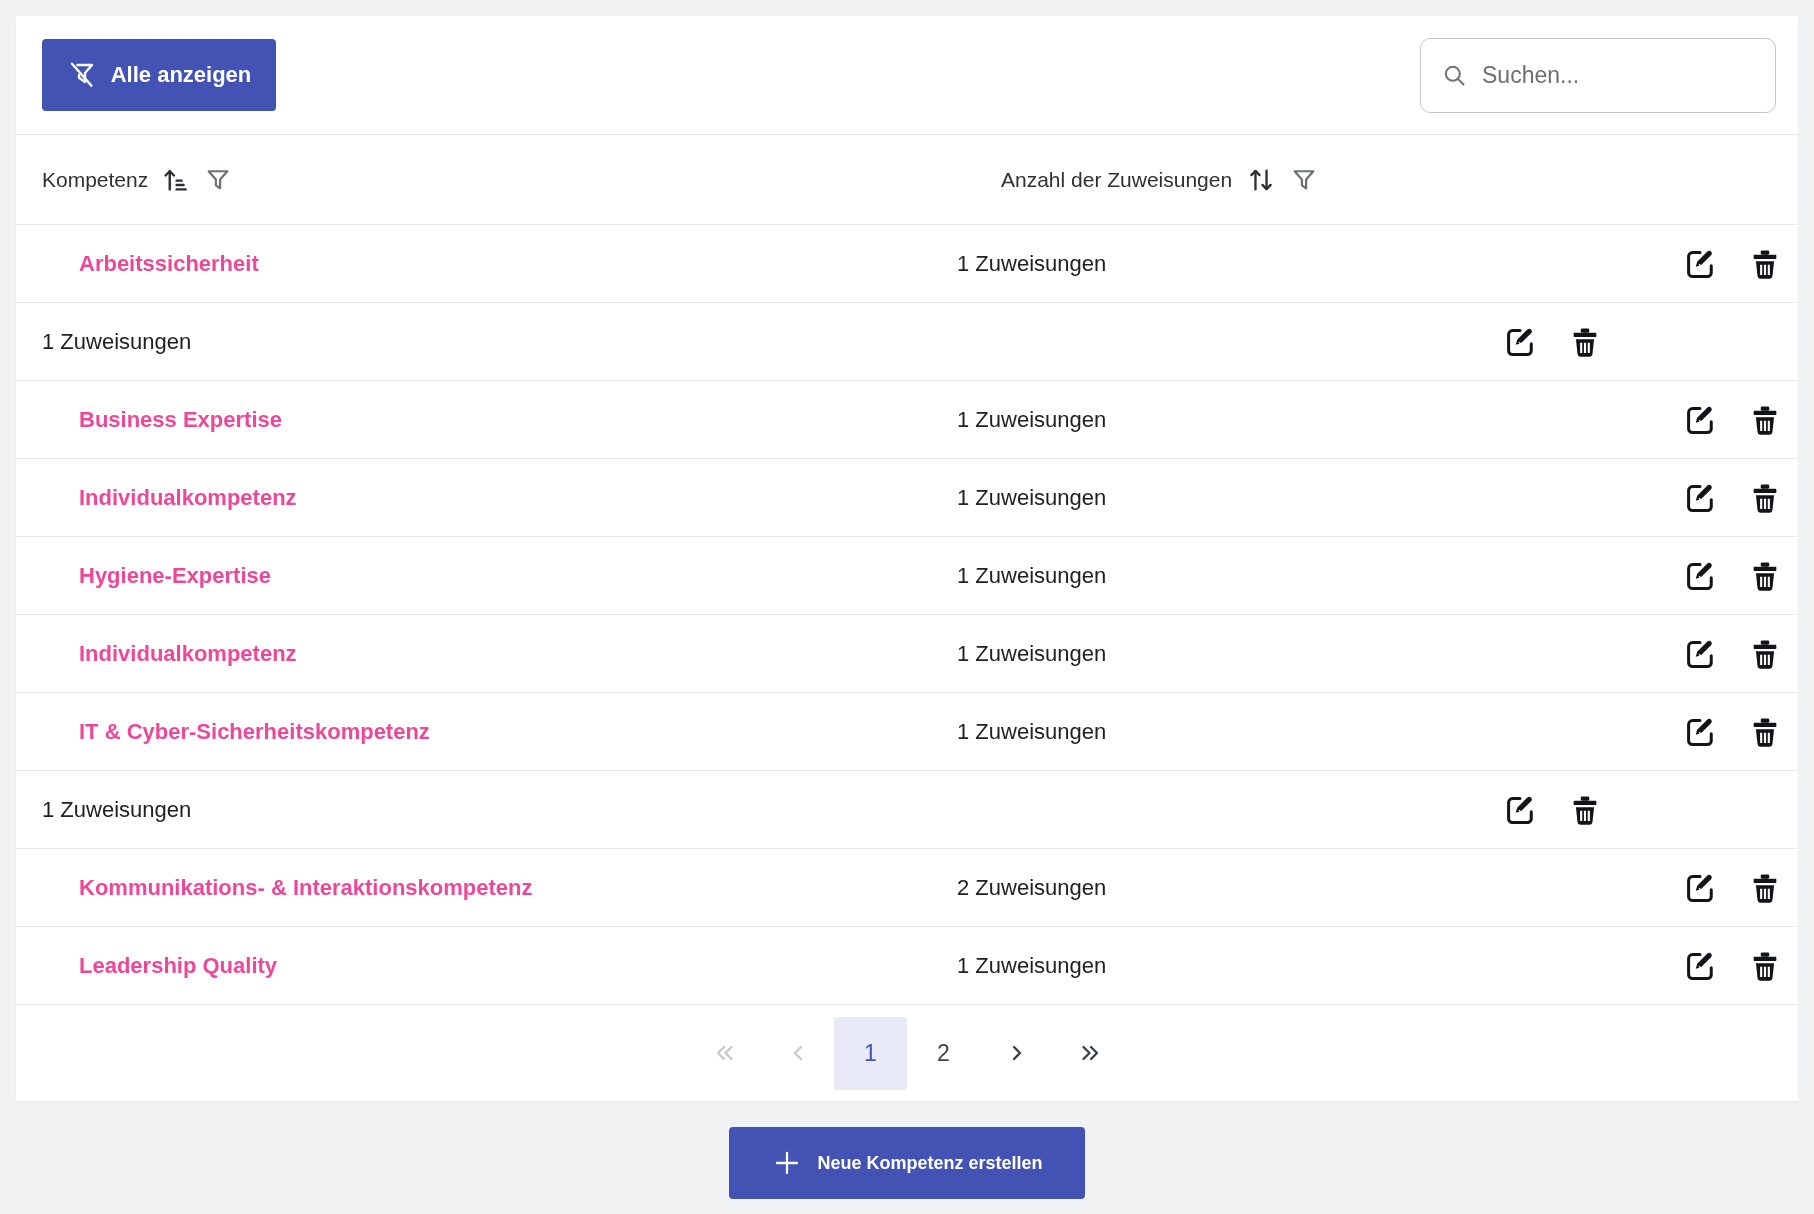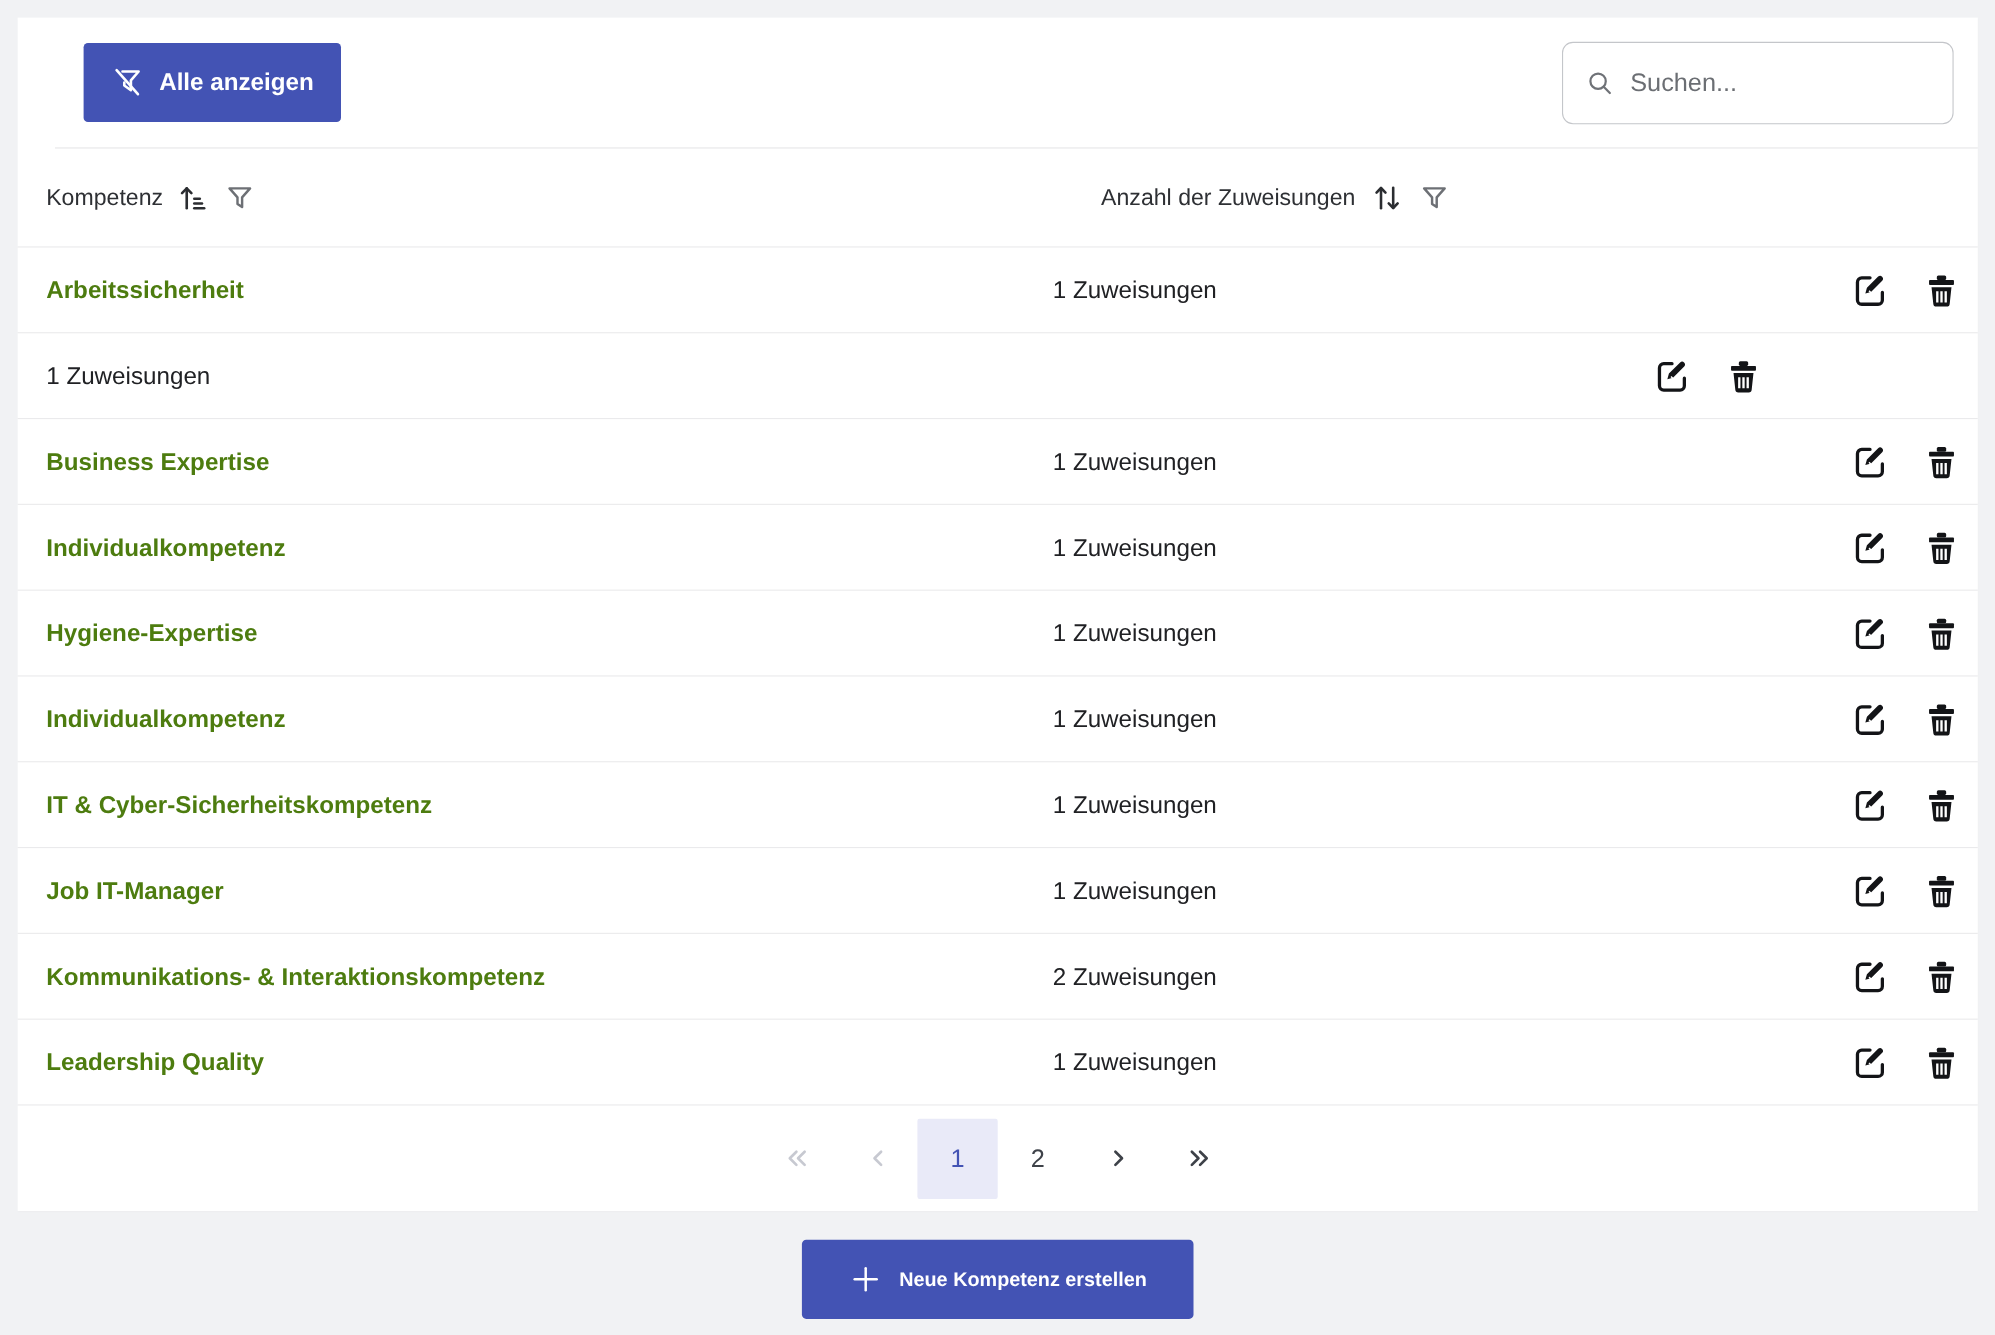--- a/index.html
+++ b/index.html
@@ -21,21 +21,20 @@
   }
   
   .toolbar {
     height:119px;
     flex:0 0 auto;
     border-bottom:1px solid #e6e6e8;
     display:flex;
     align-items:center;
     justify-content:space-between;
     padding:0 22px 0 26px;
-    margin-left:34px;
   }
   .btn-primary {
     display:inline-flex;
     align-items:center;
     justify-content:center;
     gap:14px;
     background:#4353b4;
     color:#ffffff;
     border:none;
     border-radius:4px;
@@ -91,23 +90,24 @@
   }
   .th .icon { display:inline-flex; align-items:center; }
   .row {
     height:78px;
     flex:0 0 auto;
     border-bottom:1px solid #eaeaec;
   }
   .cell-name {
     font-size:22px;
     font-weight:bold;
-    color:#4d7c0f;
+    color:#ec4899;
     white-space:nowrap;
     overflow:hidden;
+    margin-left:37px;
   }
   .cell-count {
     font-size:22px;
     color:#202124;
     white-space:nowrap;
   }
   .cell-actions {
     display:flex;
     justify-content:flex-end;
     align-items:center;
@@ -407,21 +407,20 @@
                 <rect x="4" y="5.4" width="16" height="3.1" rx="0.6" fill="#131417"></rect>
                 <path d="M5.6 10 h12.8 l-1.15 10.7 a1.9 1.9 0 0 1 -1.9 1.7 H8.65 a1.9 1.9 0 0 1 -1.9 -1.7 z" fill="#131417"></path>
                 <path d="M9.3 12.6 v7.2 M12 12.6 v7.2 M14.7 12.6 v7.2" stroke="#ffffff" stroke-width="1.5"></path>
               </svg>
             </span>
           </button>
         </div>
       </div>
 
       <div class="row grid-cols">
-        <div class="cell-name">Job IT-Manager</div>
         <div class="cell-count">1 Zuweisungen</div>
         <div class="cell-actions">
           <button class="icon-btn">
             <span class="icon">
               <svg width="36" height="36" viewBox="0 0 24 24" fill="none">
                 <path d="M19.5 13.2 v4.6 a2.6 2.6 0 0 1 -2.6 2.6 H7 a2.6 2.6 0 0 1 -2.6 -2.6 V7 A2.6 2.6 0 0 1 7 4.4 h5" stroke="#131417" stroke-width="2" stroke-linecap="round"></path>
                 <path d="M12.6 12.9 l6.8 -6.8 a1.75 1.75 0 0 0 -2.47 -2.47 l-6.8 6.8 -0.95 3.4 z" fill="#131417"></path>
                 <path d="M11.4 12.2 l1.9 1.9" stroke="#ffffff" stroke-width="0.9"></path>
               </svg>
             </span>

